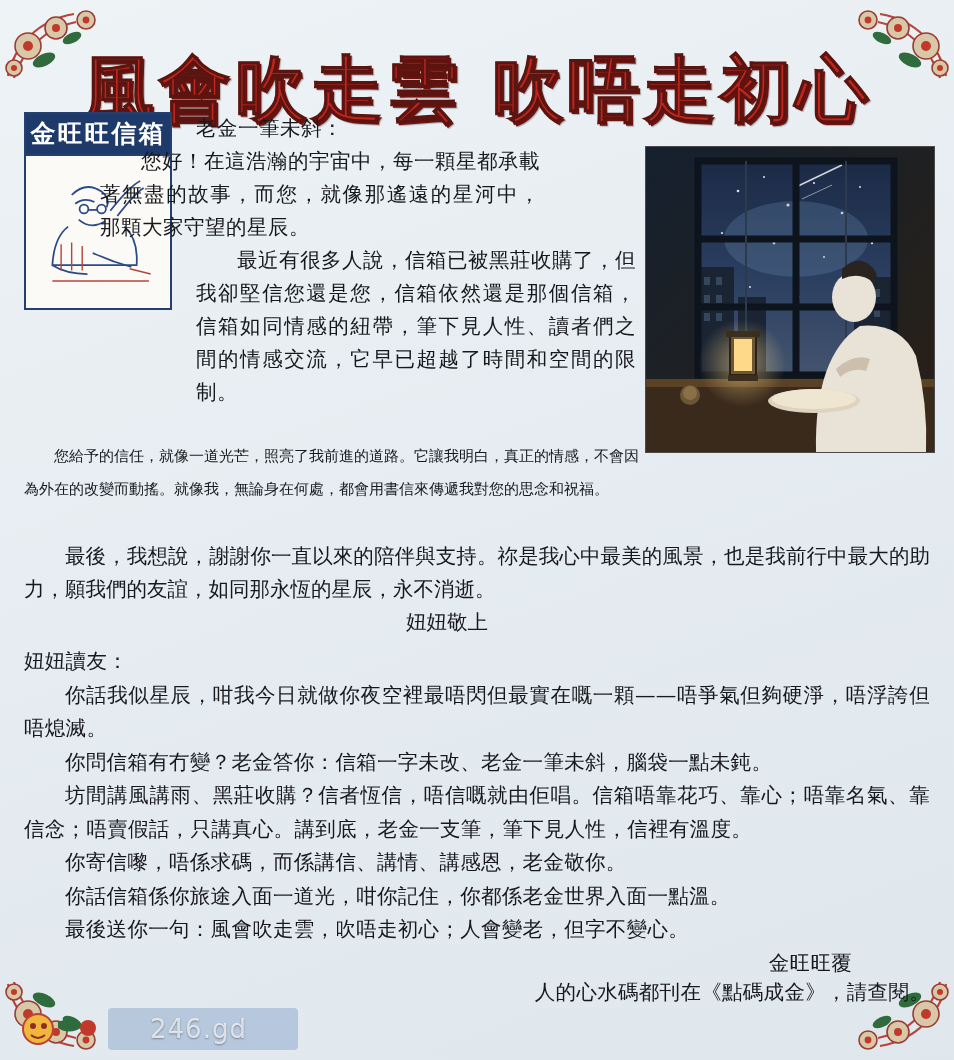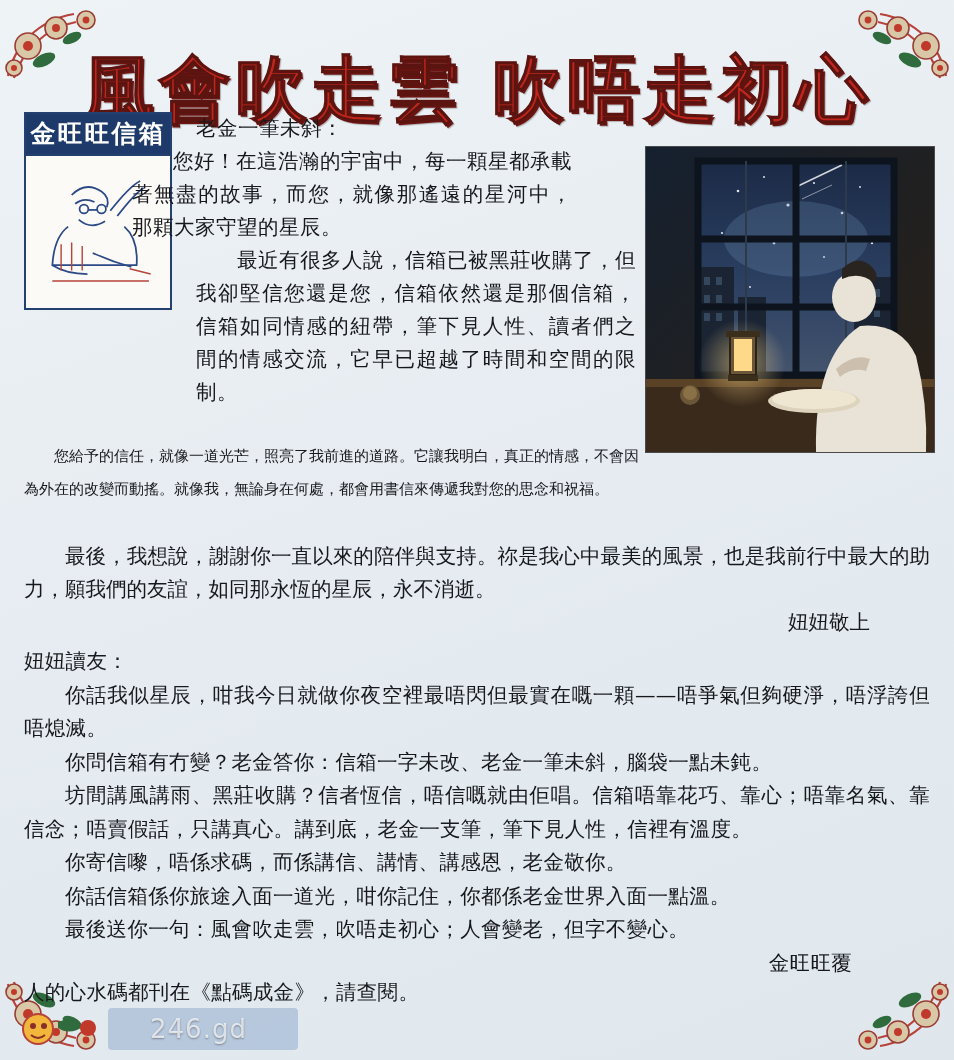--- a/index.html
+++ b/index.html
@@ -82,21 +82,21 @@
     position:absolute;
     left:24px;top:112px;
     width:906px;
     font-size:20.5px;
     line-height:33px;
     color:#17181c;
     letter-spacing:.5px;
   }
   .p{margin:0;text-align:justify;}
   .indent{text-indent:2em;}
-  .sign{text-align:right;padding-right:60px;}
+  .sign{text-align:center;padding-right:60px;}
   .sign2{text-align:right;padding-right:78px;}
 
   
   .col-narrow{width:430px;margin-left:172px;}
 
   .reply{
     position:absolute;
     left:24px;top:645px;
     width:906px;
     font-size:20.5px;
@@ -345,21 +345,21 @@
 
       <ellipse cx="168" cy="254" rx="46" ry="12" fill="#ded3bd"></ellipse>
       <ellipse cx="168" cy="252" rx="42" ry="10" fill="#efe6d2"></ellipse>
       <circle cx="44" cy="248" r="10" fill="#6b5638"></circle>
       <circle cx="44" cy="246" r="7" fill="#8a7047"></circle>
     </svg>
   </div>
 
   <div class="body-text">
     <p class="p col-narrow" style="margin-left:172px;width:440px;">老金一筆未斜：</p>
-    <p class="p indent col-narrow" style="margin-left:108px;width:440px;">您好！在這浩瀚的宇宙中，每一顆星都承載著無盡的故事，而您，就像那遙遠的星河中，那顆大家守望的星辰。</p>
+    <p class="p indent col-narrow" style="margin-left:76px;width:440px;">您好！在這浩瀚的宇宙中，每一顆星都承載著無盡的故事，而您，就像那遙遠的星河中，那顆大家守望的星辰。</p>
     <p class="p indent" style="margin-left:172px;width:440px;">最近有很多人說，信箱已被黑莊收購了，但我卻堅信您還是您，信箱依然還是那個信箱，信箱如同情感的紐帶，筆下見人性、讀者們之間的情感交流，它早已超越了時間和空間的限制。</p>
   </div>
 
   <div style="position:absolute;left:24px;top:440px;width:615px;font-size:15px;line-height:33px;color:#17181c;text-align:justify;font-family:Liberation Serif, serif;">
     <p class="p indent">您給予的信任，就像一道光芒，照亮了我前進的道路。它讓我明白，真正的情感，不會因為外在的改變而動搖。就像我，無論身在何處，都會用書信來傳遞我對您的思念和祝福。</p>
   </div>
 
   <div style="position:absolute;left:24px;top:540px;width:906px;font-size:20.5px;line-height:33px;color:#17181c;text-align:justify;">
     <p class="p indent">最後，我想說，謝謝你一直以來的陪伴與支持。祢是我心中最美的風景，也是我前行中最大的助力，願我們的友誼，如同那永恆的星辰，永不消逝。</p>
     <p class="p sign">妞妞敬上</p>
@@ -367,21 +367,21 @@
 
   <div class="reply">
     <p class="p">妞妞讀友：</p>
     <p class="p indent">你話我似星辰，咁我今日就做你夜空裡最唔閃但最實在嘅一顆——唔爭氣但夠硬淨，唔浮誇但唔熄滅。</p>
     <p class="p indent">你問信箱有冇變？老金答你：信箱一字未改、老金一筆未斜，腦袋一點未鈍。</p>
     <p class="p indent">坊間講風講雨、黑莊收購？信者恆信，唔信嘅就由佢唱。信箱唔靠花巧、靠心；唔靠名氣、靠信念；唔賣假話，只講真心。講到底，老金一支筆，筆下見人性，信裡有溫度。</p>
     <p class="p indent">你寄信嚟，唔係求碼，而係講信、講情、講感恩，老金敬你。</p>
     <p class="p indent">你話信箱係你旅途入面一道光，咁你記住，你都係老金世界入面一點溫。</p>
     <p class="p indent">最後送你一句：風會吹走雲，吹唔走初心；人會變老，但字不變心。</p>
     <p class="p sign2">金旺旺覆</p>
-    <p class="p" style="text-align:left;margin-top:-4px;">人的心水碼都刊在《點碼成金》，請查閱。</p>
+    <p class="p" style="text-align:right;margin-top:-4px;">人的心水碼都刊在《點碼成金》，請查閱。</p>
   </div>
 
   <div class="wm-chip"></div>
   <div class="wm-logo">
     <svg viewBox="0 0 92 38">
       <circle cx="20" cy="19" r="15" fill="#f2b63c" stroke="#b8433a" stroke-width="2"></circle>
       <circle cx="15" cy="16" r="3" fill="#8a2f28"></circle>
       <circle cx="26" cy="16" r="3" fill="#8a2f28"></circle>
       <path d="M13 25 q7 6 14 0" stroke="#8a2f28" stroke-width="2" fill="none"></path>
       <path d="M40 12 q14 -6 26 4 q-14 10 -26 2z" fill="#2f6b3c"></path>

